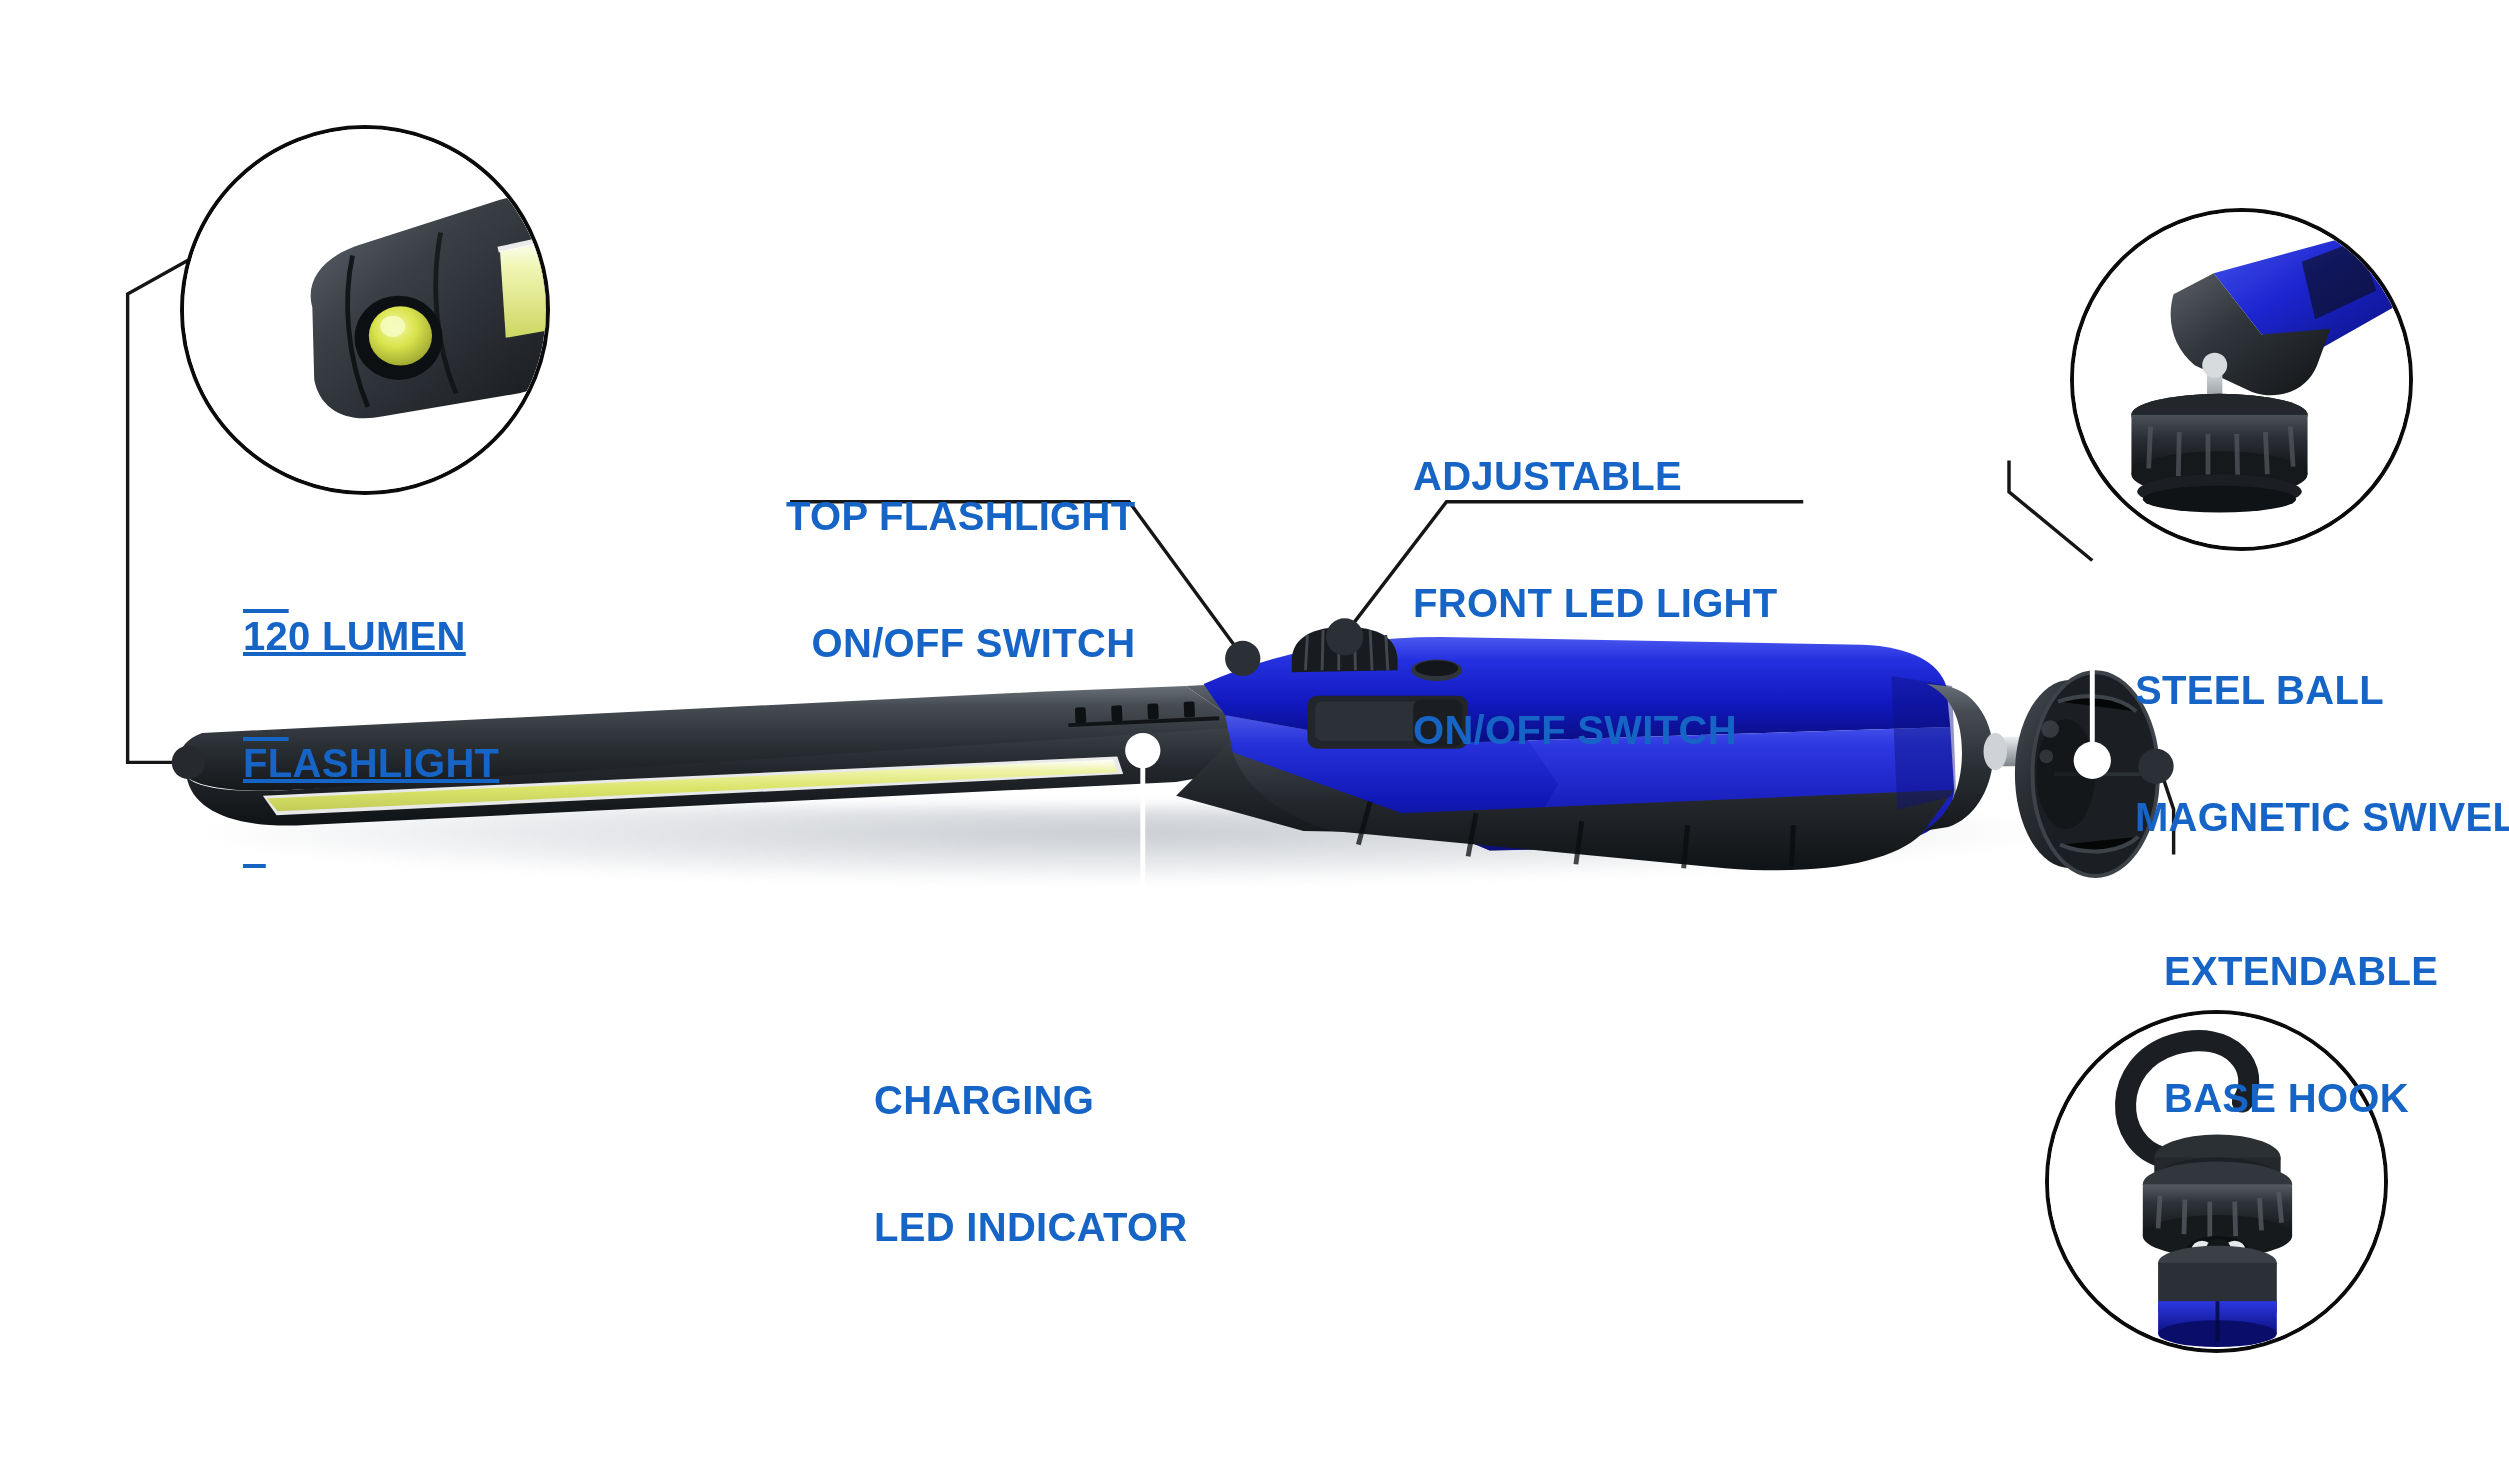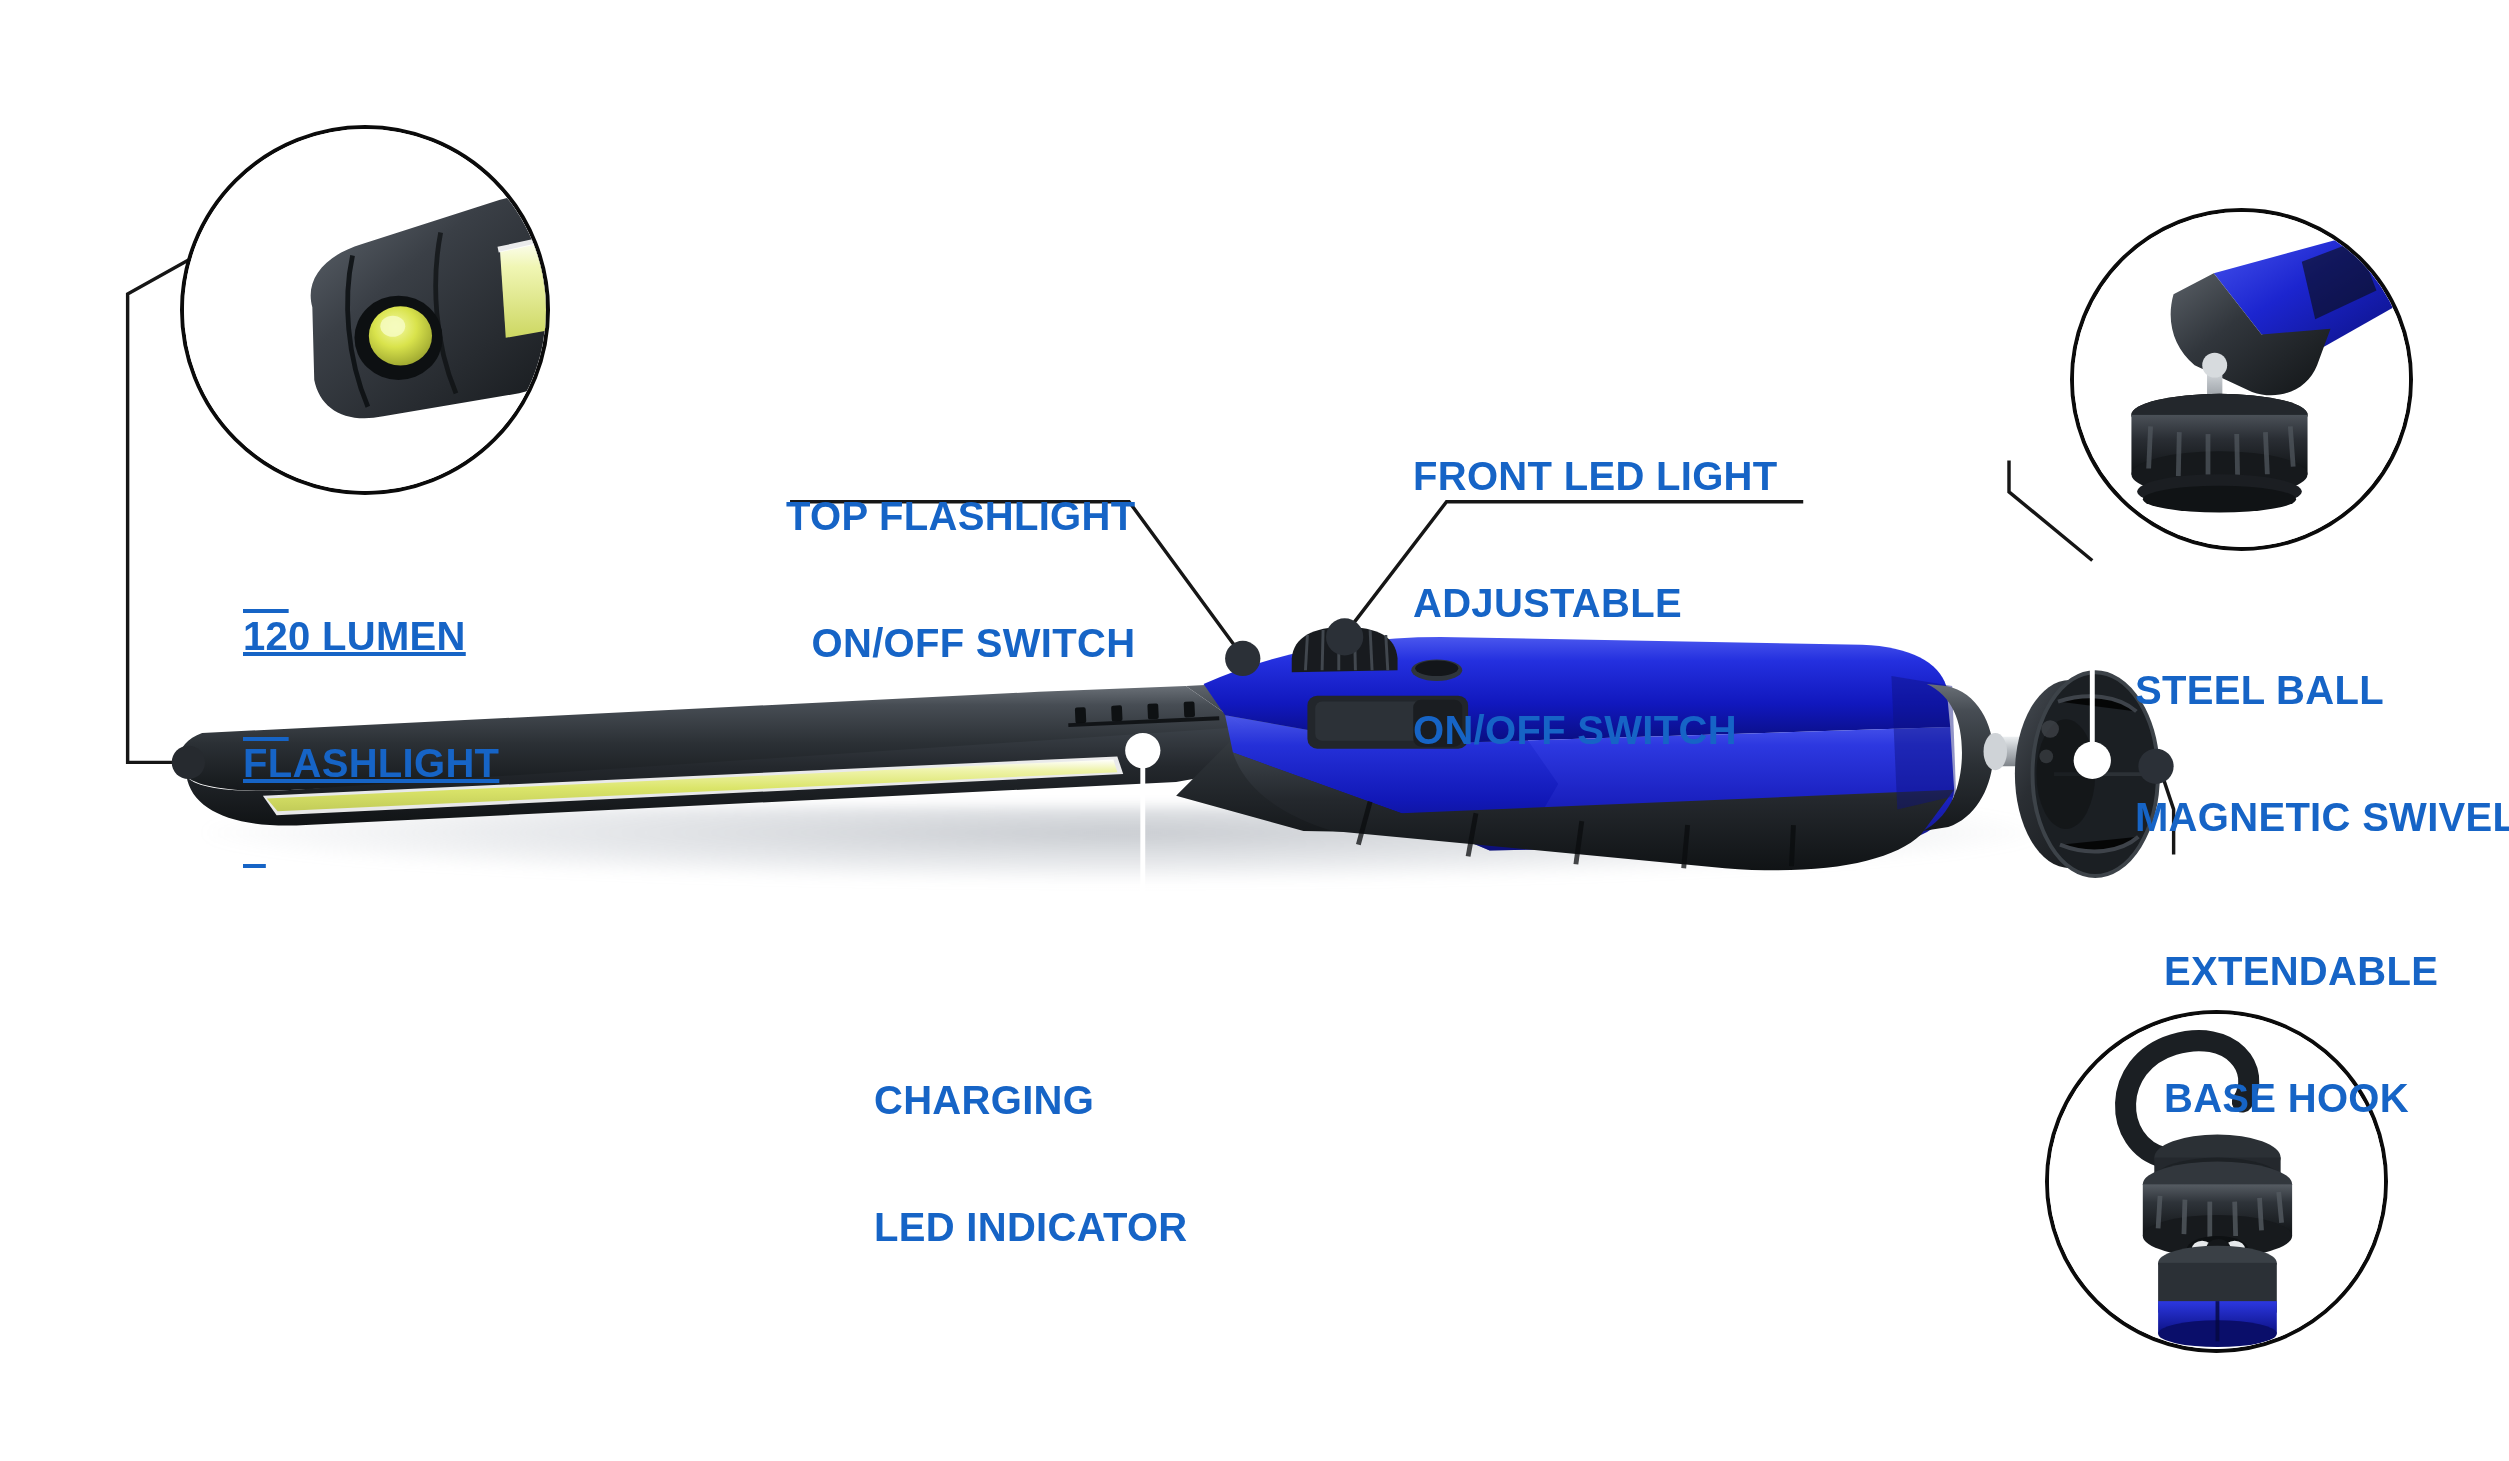--- a/index.html
+++ b/index.html
@@ -425,22 +425,22 @@
     <span class="ln">120 LUMEN</span>
     <span class="ln">FLASHLIGHT</span>
   </div>
 
   <div class="callout-label" id="label-top-switch">
     <span class="ln">TOP FLASHLIGHT</span>
     <span class="ln">ON/OFF SWITCH</span>
   </div>
 
   <div class="callout-label" id="label-front-led">
+    <span class="ln">ADJUSTABLE</span>
     <span class="ln">FRONT LED LIGHT</span>
-    <span class="ln">ADJUSTABLE</span>
     <span class="ln">ON/OFF SWITCH</span>
   </div>
 
   <div class="callout-label" id="label-charging">
     <span class="ln">CHARGING</span>
     <span class="ln">LED INDICATOR</span>
   </div>
 
   <div class="callout-label" id="label-swivel">
     <span class="ln">STEEL BALL</span>

